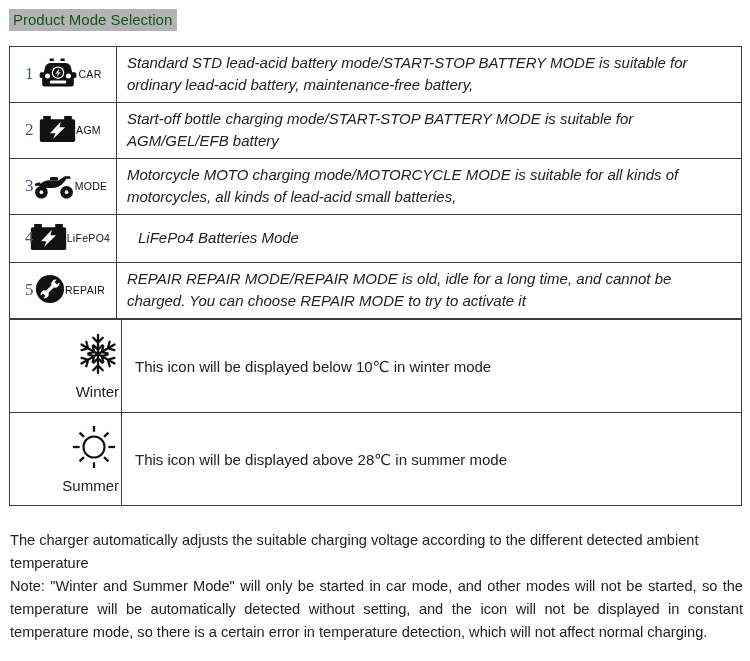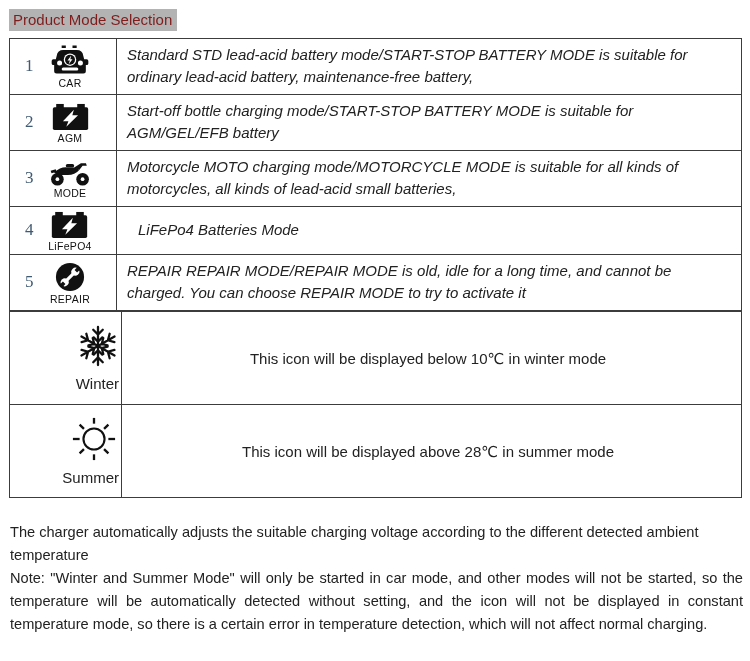--- a/index.html
+++ b/index.html
@@ -8,52 +8,52 @@
     width: 750px;
     font-family: "Liberation Sans", "DejaVu Sans", sans-serif;
     color: #1a1a1a;
   }
   .page { width: 750px; min-height: 661px; padding: 9px 8px 20px 9px; }
 
   
   .title-highlight {
     display: inline-block;
     background: #b3b3b3;
-    color: #7f1d1d;
+    color: #14532d;
     font-size: 15px;
     padding: 2px 5px 3px 4px;
-    margin: 0 0 7px 0;
+    margin: 0 0 15px 0;
   }
 
   
   table { border-collapse: collapse; width: 733px; table-layout: fixed; }
   td { border: 1px solid #3c3c3c; vertical-align: middle; }
 
   
   .mode-table td.cell-icon { width: 107px; padding: 3px 2px 2px 2px; position: relative; text-align: center; }
   .row-num {
     position: absolute; left: 15px; top: 50%; transform: translateY(-54%);
     font-family: "Liberation Serif", "DejaVu Serif", serif;
     font-size: 17px; color: #3f5a73;
   }
-  .icon-wrap { display: inline-flex; flex-direction: column; align-items: center; margin-left: 14px; }
+  .icon-wrap { display: inline-flex; align-items: center; margin-left: 14px; }
   .icon-slot { display: inline-flex; align-items: center; justify-content: center; }
   .icon-label { font-size: 10.5px; color: #111; margin-top: 1px; letter-spacing: 0.3px; }
   .mode-table td.cell-desc { padding: 5px 10px 6px 10px; font-size: 15px; line-height: 22px; color: #222; font-style: italic; }
   .mode-table tr:nth-child(4) td.cell-desc { padding-left: 21px; }
   .mode-table tr { height: 48px; }
 
   
   .season-heading { font-size: 14.5px; color: #111; margin: 5px 0 4px 1px; }
 
   
   .season-table tr { height: 93px; }
   .season-table td.cell-icon { width: 112px; text-align: right; padding: 6px 2px; }
   .season-label { font-size: 15px; color: #222; margin-top: 3px; display: block; }
-  .season-table td.cell-desc { padding: 5px 20px 5px 13px; font-size: 15px; line-height: 21px; color: #222; text-align: center; }
+  .season-table td.cell-desc { padding: 5px 20px 5px 13px; font-size: 15px; line-height: 21px; color: #222; }
 
   
   .body-text { width: 733px; font-size: 14.6px; line-height: 23px; color: #222; margin: 0 0 0 1px; }
   .body-text.first { margin-top: 23px; }
   .body-text.justify { text-align: justify; }
 
   svg { display: block; }
 </style>
 </head>
 <body>

